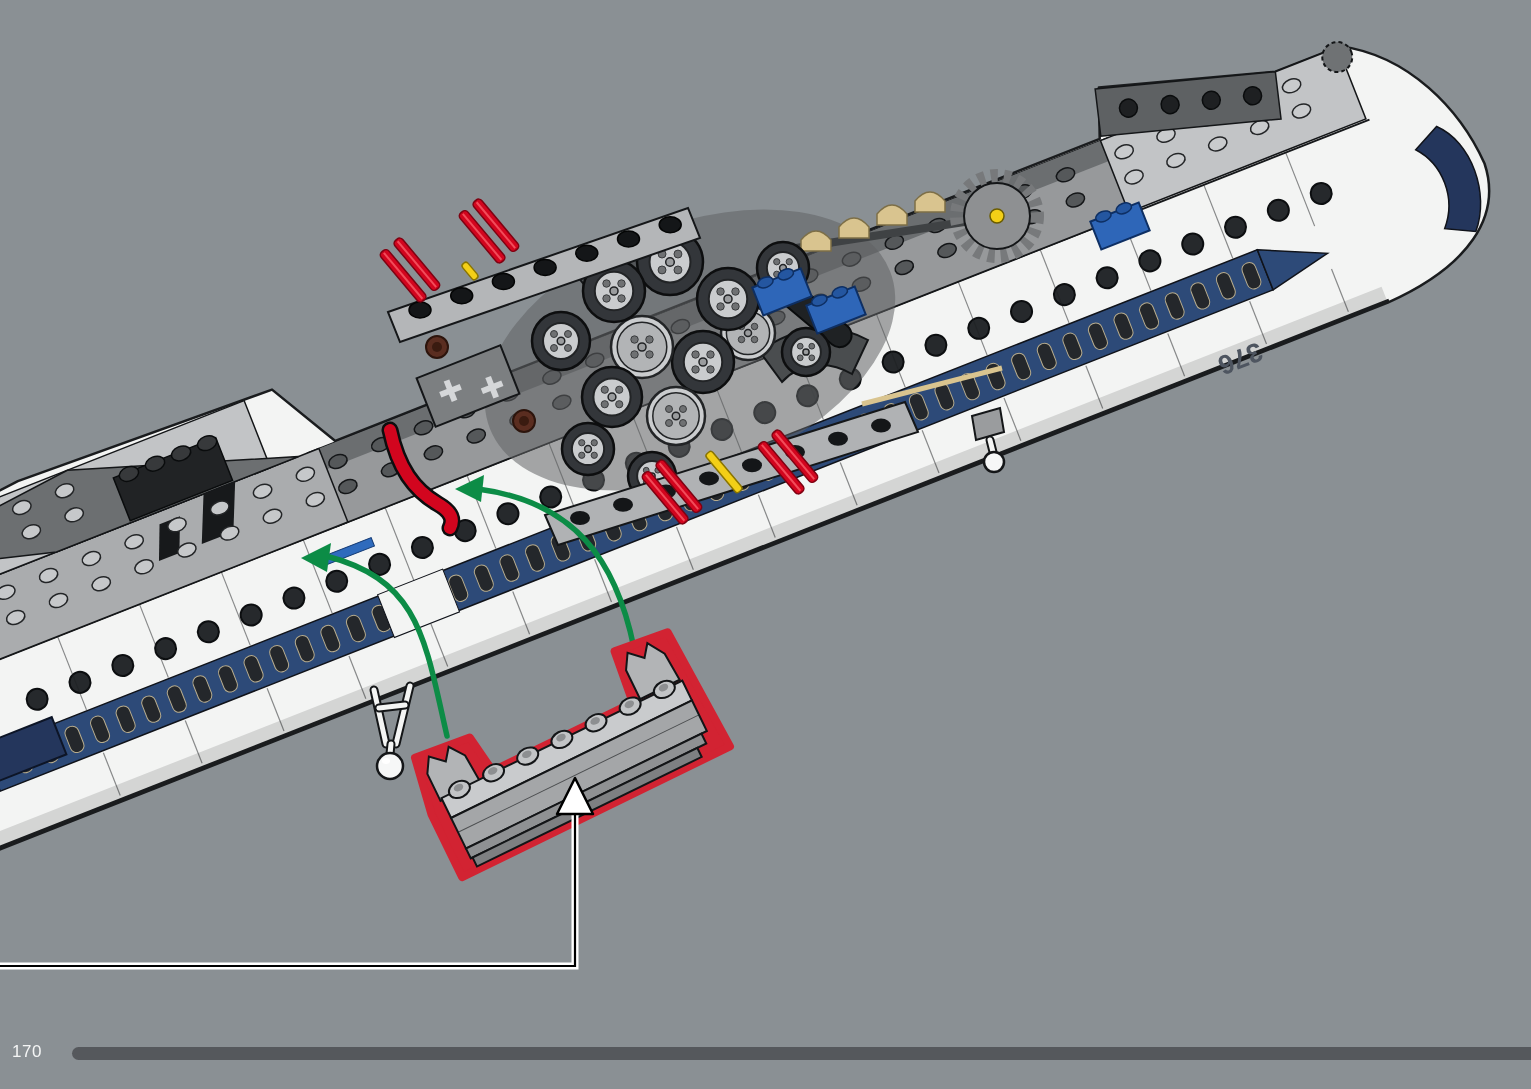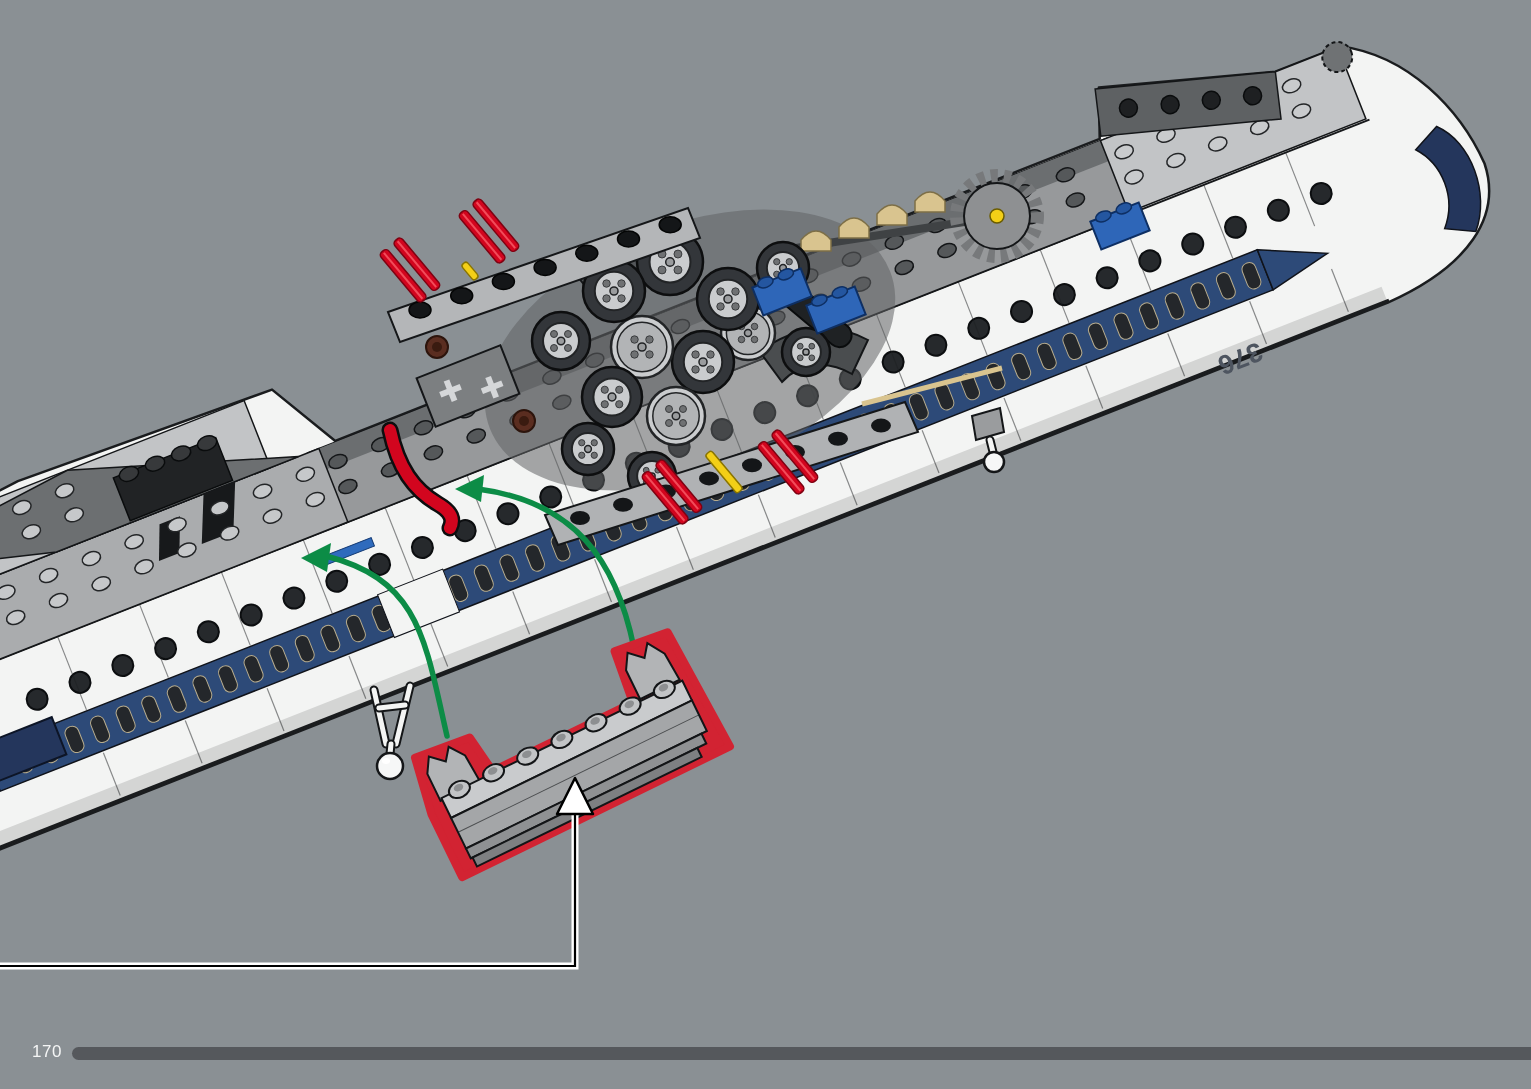--- a/index.html
+++ b/index.html
@@ -1,19 +1,19 @@
 <!DOCTYPE html>
 <html><head>
 <meta charset="utf-8">
 <style>
   html,body{margin:0;padding:0;}
   body{font-family:"Liberation Sans", sans-serif;}
   .stage{position:relative;width:1531px;height:1089px;overflow:hidden;background:#8a9094;}
   .stage svg{position:absolute;left:0;top:0;}
-  #page-number{position:absolute;left:32px;top:1042px;font-size:17px;letter-spacing:.5px;}
+  #page-number{position:absolute;left:12px;top:1042px;font-size:17px;letter-spacing:.5px;}
   #progress-bar{position:absolute;left:72px;top:1047px;height:13px;width:1470px;border-radius:7px;}
   text{font-family:"Liberation Sans", sans-serif;}
 </style>
 </head>
 <body>
 
 <div class="stage" style="background: rgb(138, 144, 148);">
   <svg id="scene" width="1531" height="1089" viewBox="0 0 1531 1089">
     <g id="layer-model">
         <g transform="translate(0,845) rotate(-21.5)">

